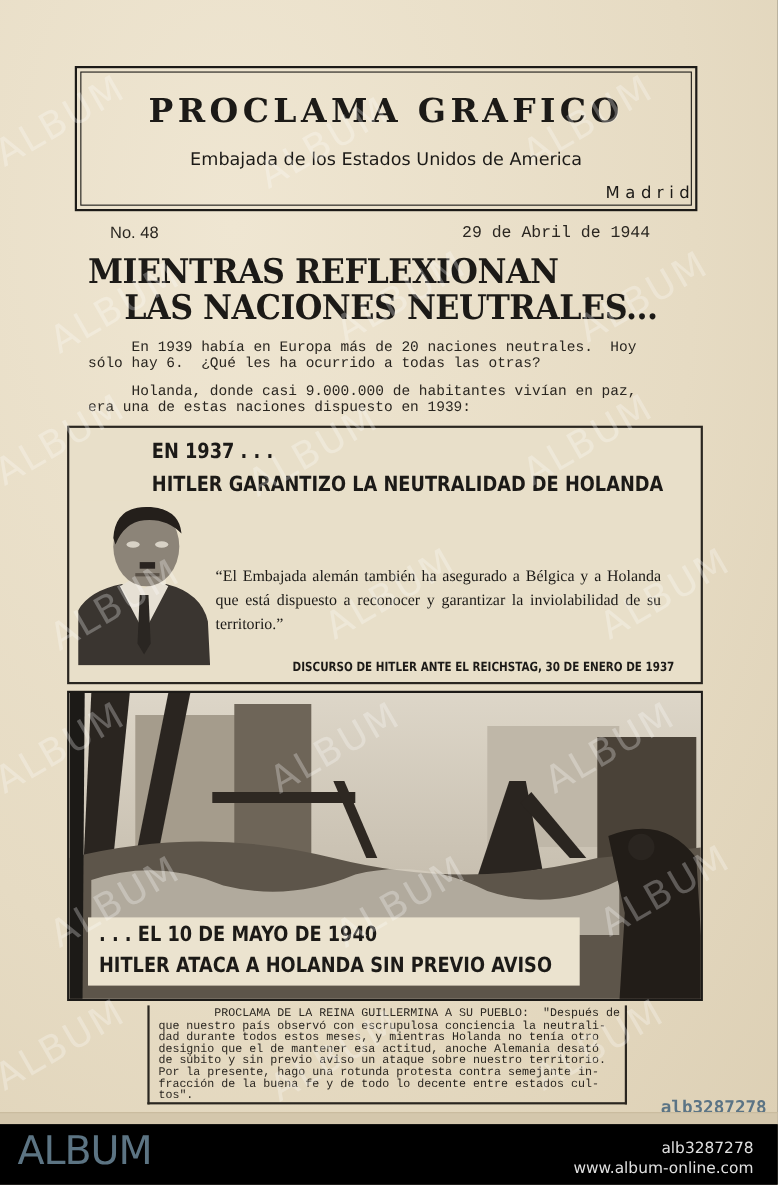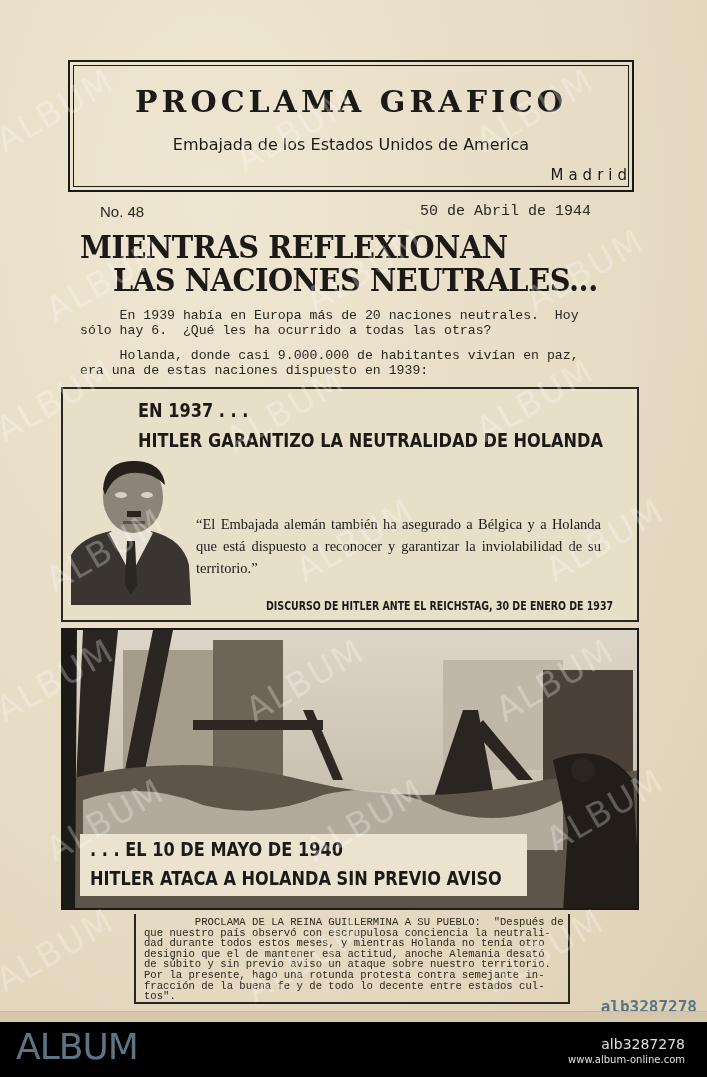--- a/index.html
+++ b/index.html
@@ -44,35 +44,35 @@
   .proc-text { position:absolute; left:8px; top:3px; font-family:"Liberation Mono", monospace; font-size:10.6px; line-height:10.6px; color:#2a2620; white-space:pre; }
 
   .wm-id { position:absolute; right:10px; top:997px; font-family:"DejaVu Sans Mono", monospace; font-weight:bold; font-size:16px; color:#5b7485; }
 
   .watermark { position:absolute; font-family:"DejaVu Sans", sans-serif; font-size:34px; color:rgba(255,255,255,0.28); transform:rotate(-30deg); pointer-events:none; letter-spacing:2px; white-space:nowrap; }
 
   
   .footer { position:absolute; left:0; top:1022px; width:707px; height:55px; background:#000; }
   .footer-logo { position:absolute; left:16px; top:4px; font-family:"DejaVu Sans", sans-serif; font-size:36px; color:#5c7483; letter-spacing:-1px; }
   .footer-id { position:absolute; right:22px; top:14px; font-family:"DejaVu Sans", sans-serif; font-size:14px; color:#e0e0e0; text-align:right; }
-  .footer-url { position:absolute; right:22px; top:32px; font-family:"DejaVu Sans", sans-serif; font-size:10px; color:#e0e0e0; text-align:left; }
+  .footer-url { position:absolute; right:22px; top:32px; font-family:"DejaVu Sans", sans-serif; font-size:14px; color:#e0e0e0; text-align:left; }
 </style>
 </head>
 <body>
 
 <div class="page">
 
   <div class="masthead">
     <div class="mast-title">PROCLAMA GRAFICO</div>
     <div class="mast-sub">Embajada de los Estados Unidos de America</div>
     <div class="mast-city">Madrid</div>
   </div>
 
   <div class="issue-no">No. 48</div>
-  <div class="issue-date">50 de Abril de 1944</div>
+  <div class="issue-date">29 de Abril de 1944</div>
 
   <div class="headline1">MIENTRAS REFLEXIONAN</div>
   <div class="headline2">LAS NACIONES NEUTRALES...</div>
 
   <div class="para para1">     En 1939 había en Europa más de 20 naciones neutrales.  Hoy
 sólo hay 6.  ¿Qué les ha ocurrido a todas las otras?</div>
   <div class="para para2">     Holanda, donde casi 9.000.000 de habitantes vivían en paz,
 era una de estas naciones dispuesto en 1939:</div>
 
   <div class="box1937">

